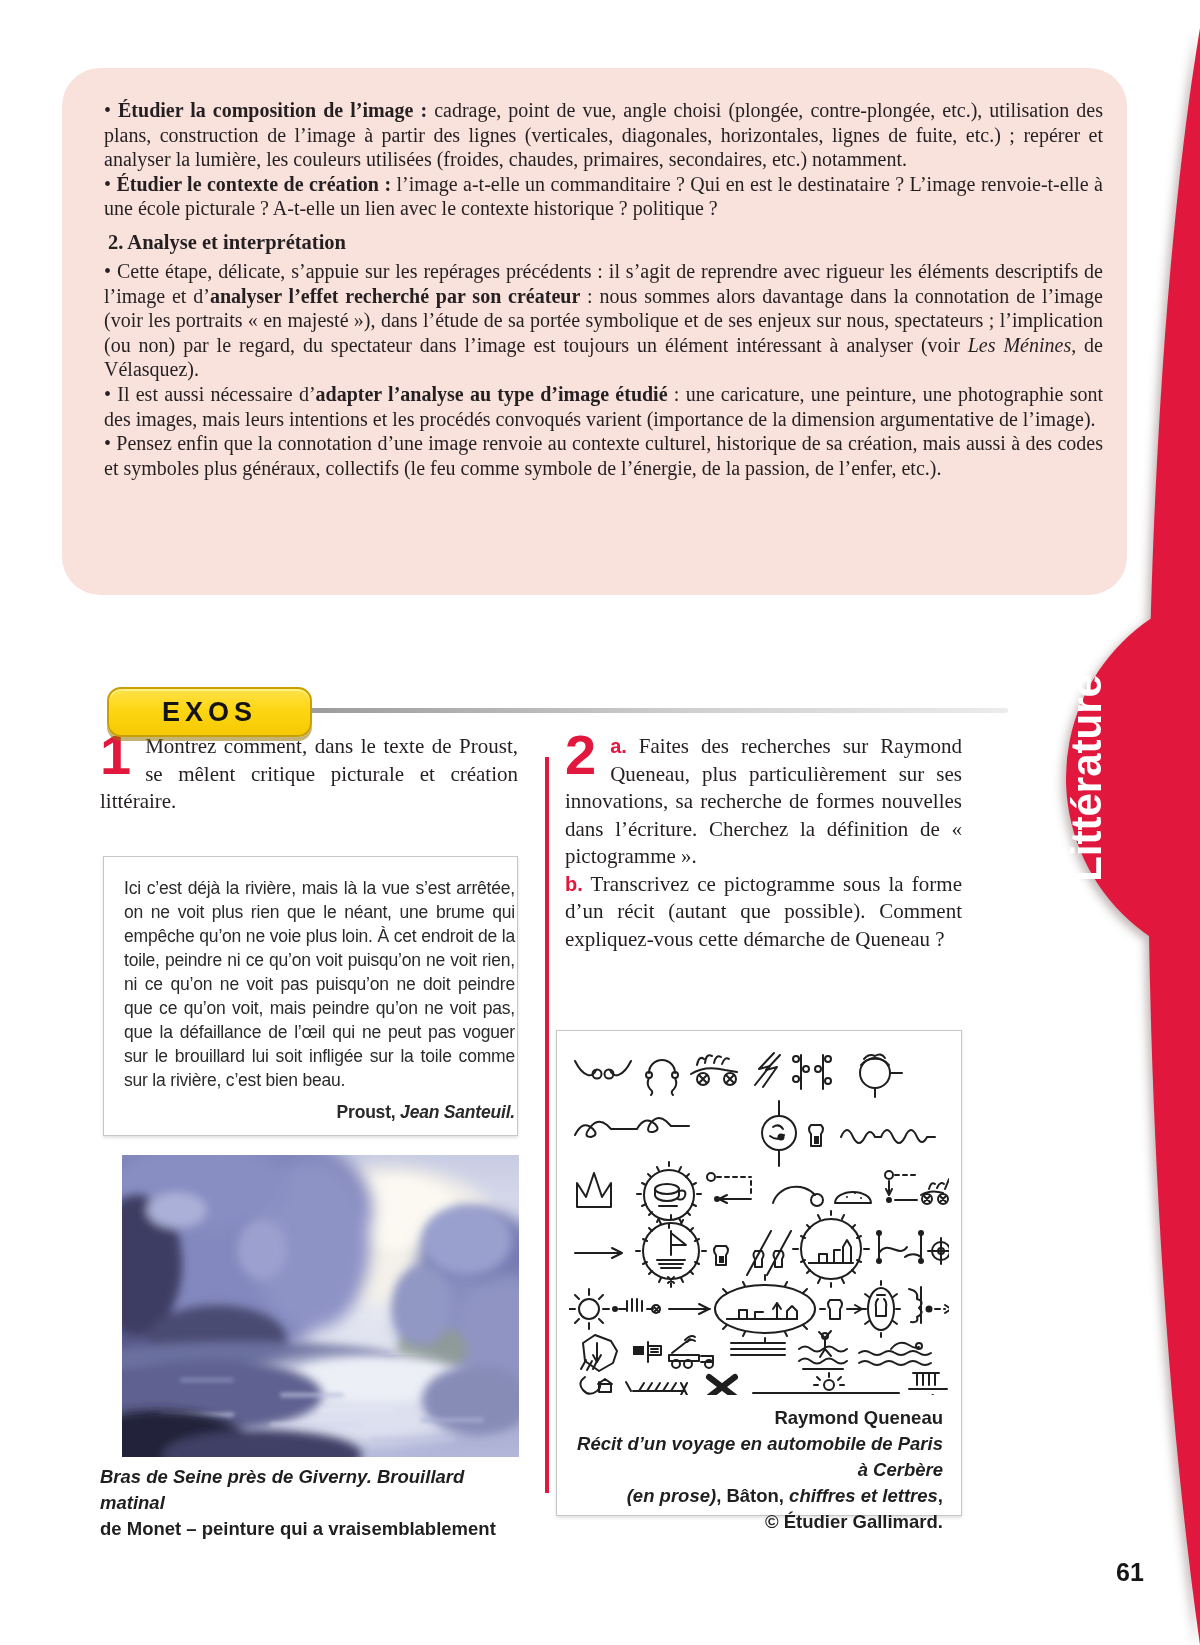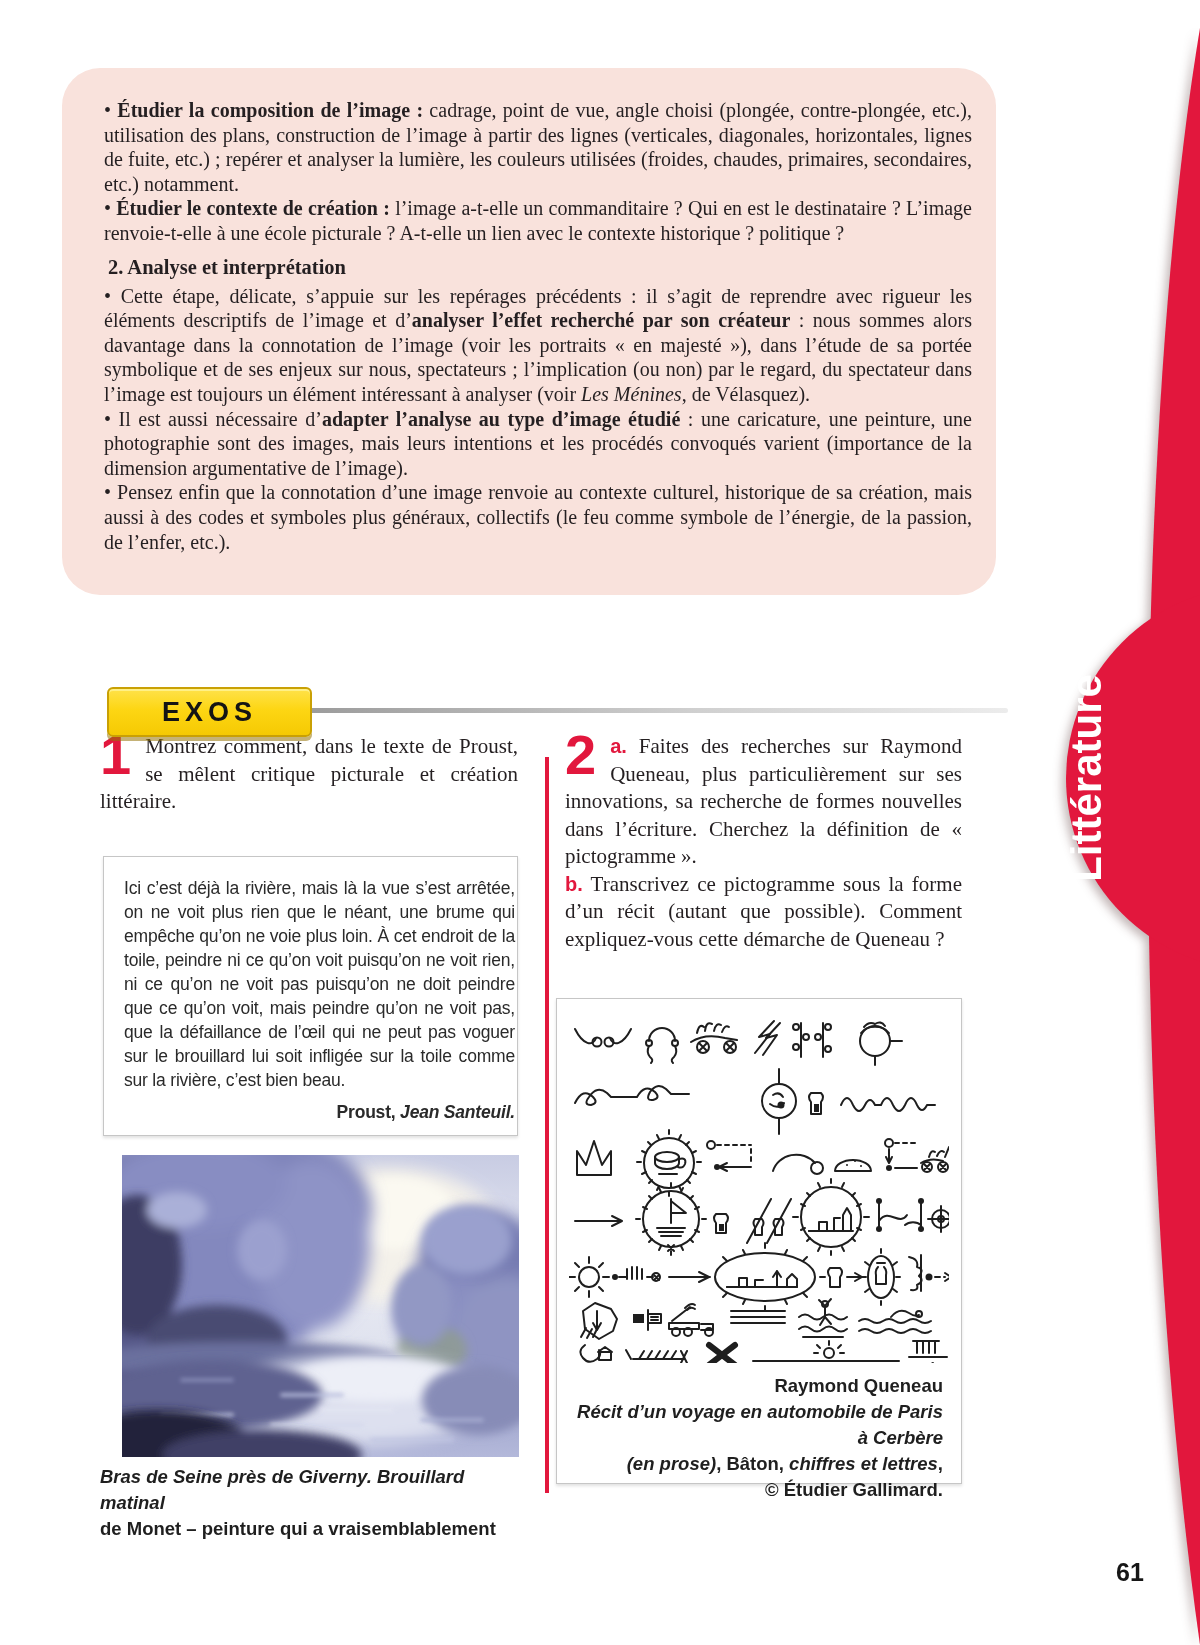--- a/index.html
+++ b/index.html
@@ -2,30 +2,30 @@
 <html lang="fr"><head>
 <meta charset="utf-8">
 <style>
   html,body{margin:0;padding:0;background:#fff;}
   .page{position:relative;width:1200px;height:1645px;background:#ffffff;overflow:hidden;
         font-family:"Liberation Serif",serif;color:#241f21;}
   .b{font-weight:bold}
   .i{font-style:italic}
 
   
-  .method-box{position:absolute;left:62px;top:68px;width:934px;height:527px;
+  .method-box{position:absolute;left:62px;top:68px;width:1065px;height:527px;
       background:#f9e2dc;border-radius:38px;box-sizing:border-box;
       padding:30px 24px 24px 42px;overflow:hidden;}
   .method-box p{margin:0;text-align:justify;font-size:20px;line-height:24.6px;}
   .method-box h3{margin:9px 0 4px 4px;font-size:20.5px;line-height:25px;}
 
   
   .exos-badge{position:absolute;left:107px;top:687px;width:205px;height:50px;
       background:linear-gradient(#ffe24a 0%, #fdd613 45%, #f5c903 100%);
-      border:2px solid #c9a004;border-radius:6px;box-sizing:border-box;
+      border:2px solid #c9a004;border-radius:14px;box-sizing:border-box;
       box-shadow:0 4px 0 rgba(150,115,5,.55), inset 0 2px 0 #fff086;
       display:flex;align-items:center;justify-content:center;z-index:3;}
   .exos-badge span{font-family:"Liberation Sans",sans-serif;font-weight:bold;
       font-size:27px;letter-spacing:5px;color:#141414;}
   .exos-rule{position:absolute;left:298px;top:708px;width:710px;height:5px;
       background:linear-gradient(to right,#9a9a9a,#cfcfcf 55%,#ececec);border-radius:3px;z-index:2;}
 
   
   .col-divider{position:absolute;left:545px;top:757px;width:3.5px;height:736px;background:#e2173d;}
   .exercise{position:absolute;font-size:21px;line-height:27.5px;text-align:justify;}
@@ -45,21 +45,21 @@
   .quote-box p{margin:0;text-align:justify;}
   .quote-attrib{margin-top:8px;text-align:right;font-weight:bold;font-size:17.5px;}
 
   
   .monet{position:absolute;left:122px;top:1155px;width:397px;height:302px;display:block;}
   .painting-caption{position:absolute;left:100px;top:1464px;width:418px;
       font-family:"Liberation Sans",sans-serif;font-weight:bold;font-size:18.5px;
       line-height:26px;color:#1f1f1f;}
 
   
-  .picto-box{position:absolute;left:556px;top:998px;width:406px;height:486px;background:#fff;
+  .picto-box{position:absolute;left:556px;top:1030px;width:406px;height:486px;background:#fff;
       border:1px solid #c6c6c6;box-sizing:border-box;box-shadow:0 2px 3px rgba(0,0,0,.12);}
   .picto-box svg.picto{display:block;margin:12px auto 0 auto;}
   .figure-caption{margin:10px 18px 0 10px;text-align:right;
       font-family:"Liberation Sans",sans-serif;font-weight:bold;font-size:18.5px;
       line-height:26px;color:#1f1f1f;}
 
   
   .side-svg{position:absolute;left:0;top:0;width:1200px;height:1645px;pointer-events:none;z-index:5;}
 
   

